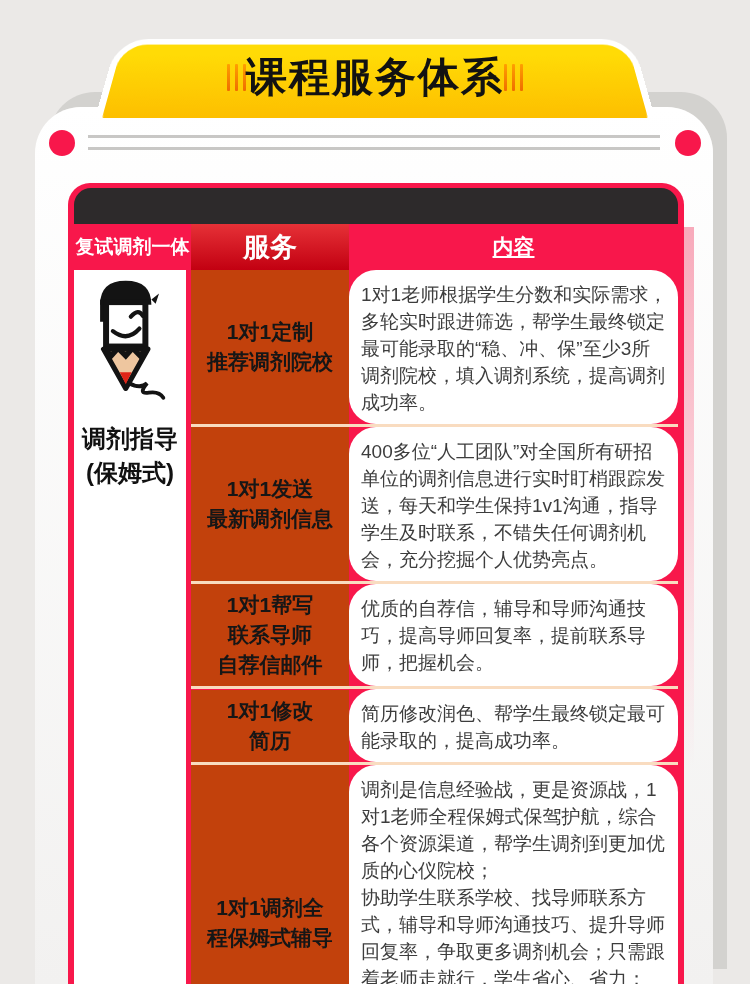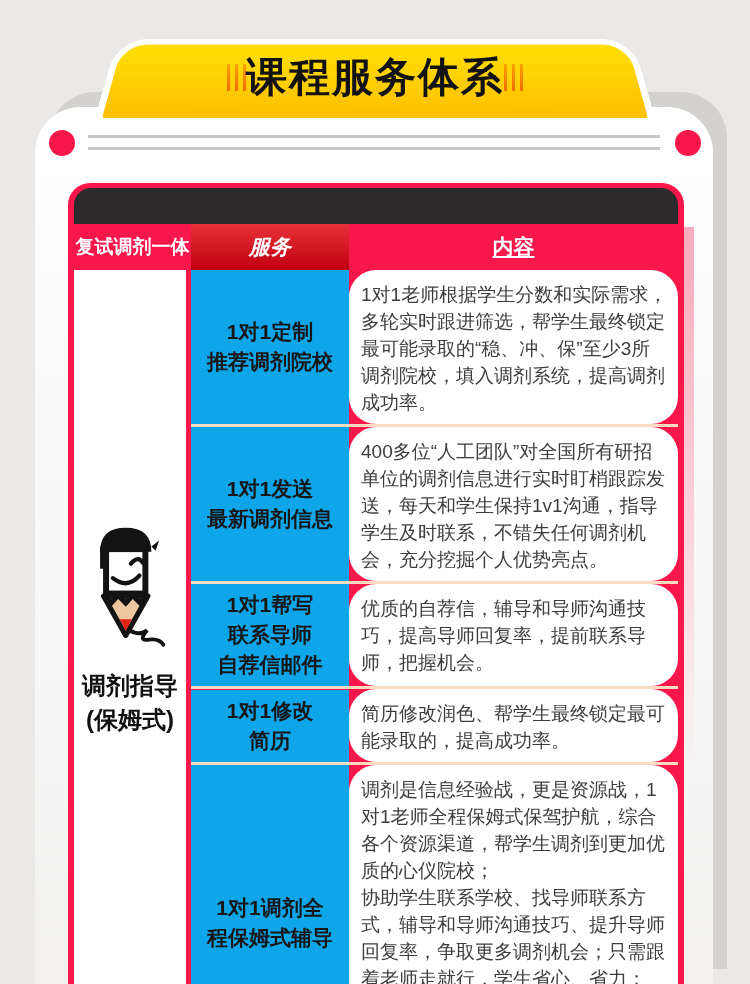--- a/index.html
+++ b/index.html
@@ -45,36 +45,36 @@
     display:flex; flex-direction:column;
   }
   .pink-shadow {
     position:absolute; left:616px; top:44px; width:10px; height:540px;
     background:linear-gradient(180deg,#f8aabb 0%,#fbd3db 55%,rgba(251,211,219,0) 100%);
   }
   .dark-bar { height:36px; background:#2d2a2b; border-radius:17px 17px 0 0; flex:none; }
   .header-row { display:flex; height:46px; color:#ffffff; font-weight:bold; flex:none; }
   .hcell { display:flex; align-items:center; justify-content:center; }
   .h-cat { width:117px; font-size:19px; }
-  .h-svc { width:158px; font-size:21px; background:linear-gradient(180deg,#e63137,#c20011);font-style:italic; }
+  .h-svc { width:158px; font-size:27px; background:linear-gradient(180deg,#e63137,#c20011); }
   .h-cnt { flex:1; font-size:21px;text-decoration:underline; }
 
   .tbody { flex:1; display:flex; align-items:stretch; min-height:0; }
   .col-left {
     width:117px; background:#ffffff; border-right:5px solid #f8174b;
-    display:flex; flex-direction:column; align-items:center; justify-content:center; gap:16px;
+    display:flex; flex-direction:column; align-items:center; justify-content:flex-start; gap:16px;
   }
   .mascot { width:94px; height:136px; }
   .left-label { font-size:24px; font-weight:bold; color:#111111; text-align:center; line-height:34px; white-space:pre-line; }
 
   .col-rows { flex:1; display:flex; flex-direction:column; min-width:0; }
   .row { display:flex; align-items:stretch; flex:none; }
   .row + .row { border-top:3px solid #f9dcc0; }
   .svc {
-    width:158px; background:#0ea5e9; flex:none;
+    width:158px; background:#c2410c; flex:none;
     display:flex; align-items:center; justify-content:center; text-align:center;
     font-weight:bold; font-size:21px; color:#161616; line-height:30px;
     white-space:pre-line; padding:6px 4px;
   }
   .cnt {
     flex:1; background:#ffffff; padding:11px 10px 8px 12px;
     font-size:19px; line-height:27px; color:#3d3d3d; white-space:pre-line;border-radius:27px;
   }
   .row-1 { min-height:139px; } .row-2 { min-height:138px; }
   .row-3 { min-height:89px; }  .row-4 { min-height:66px;align-items:flex-end; }

